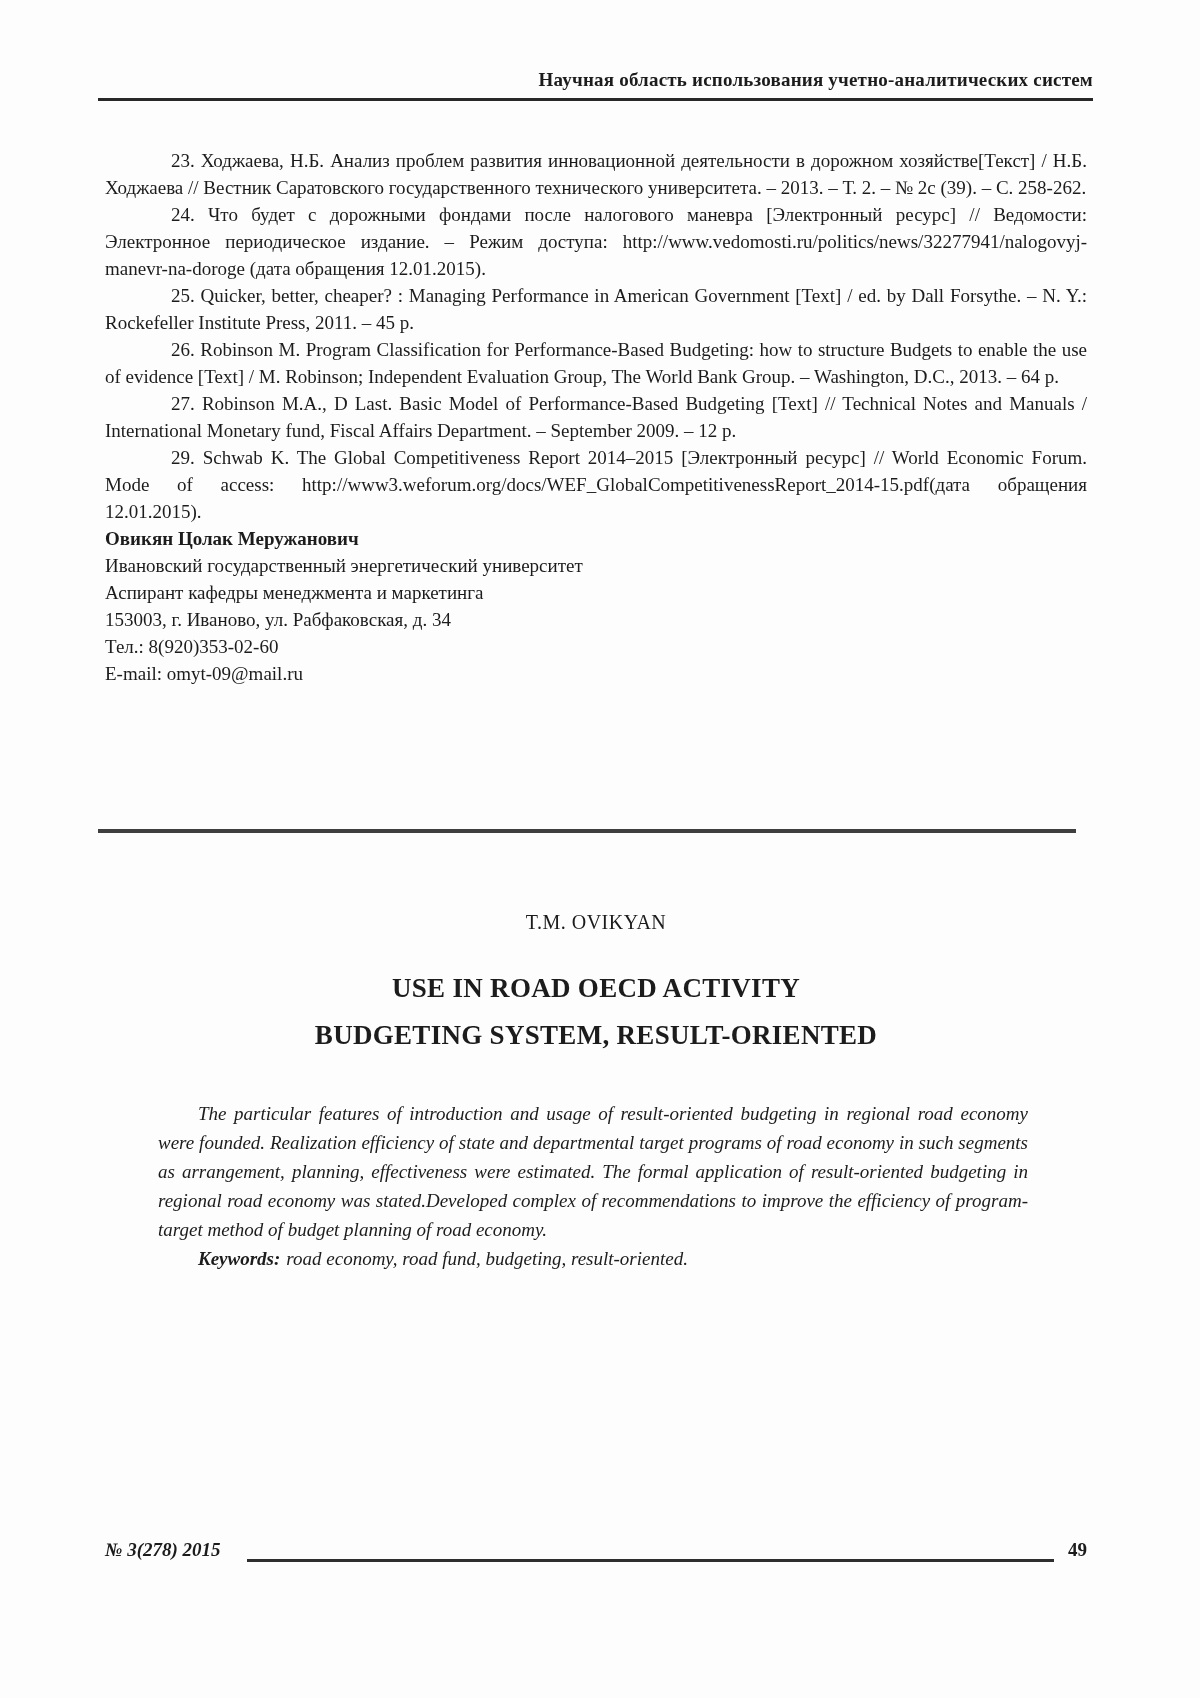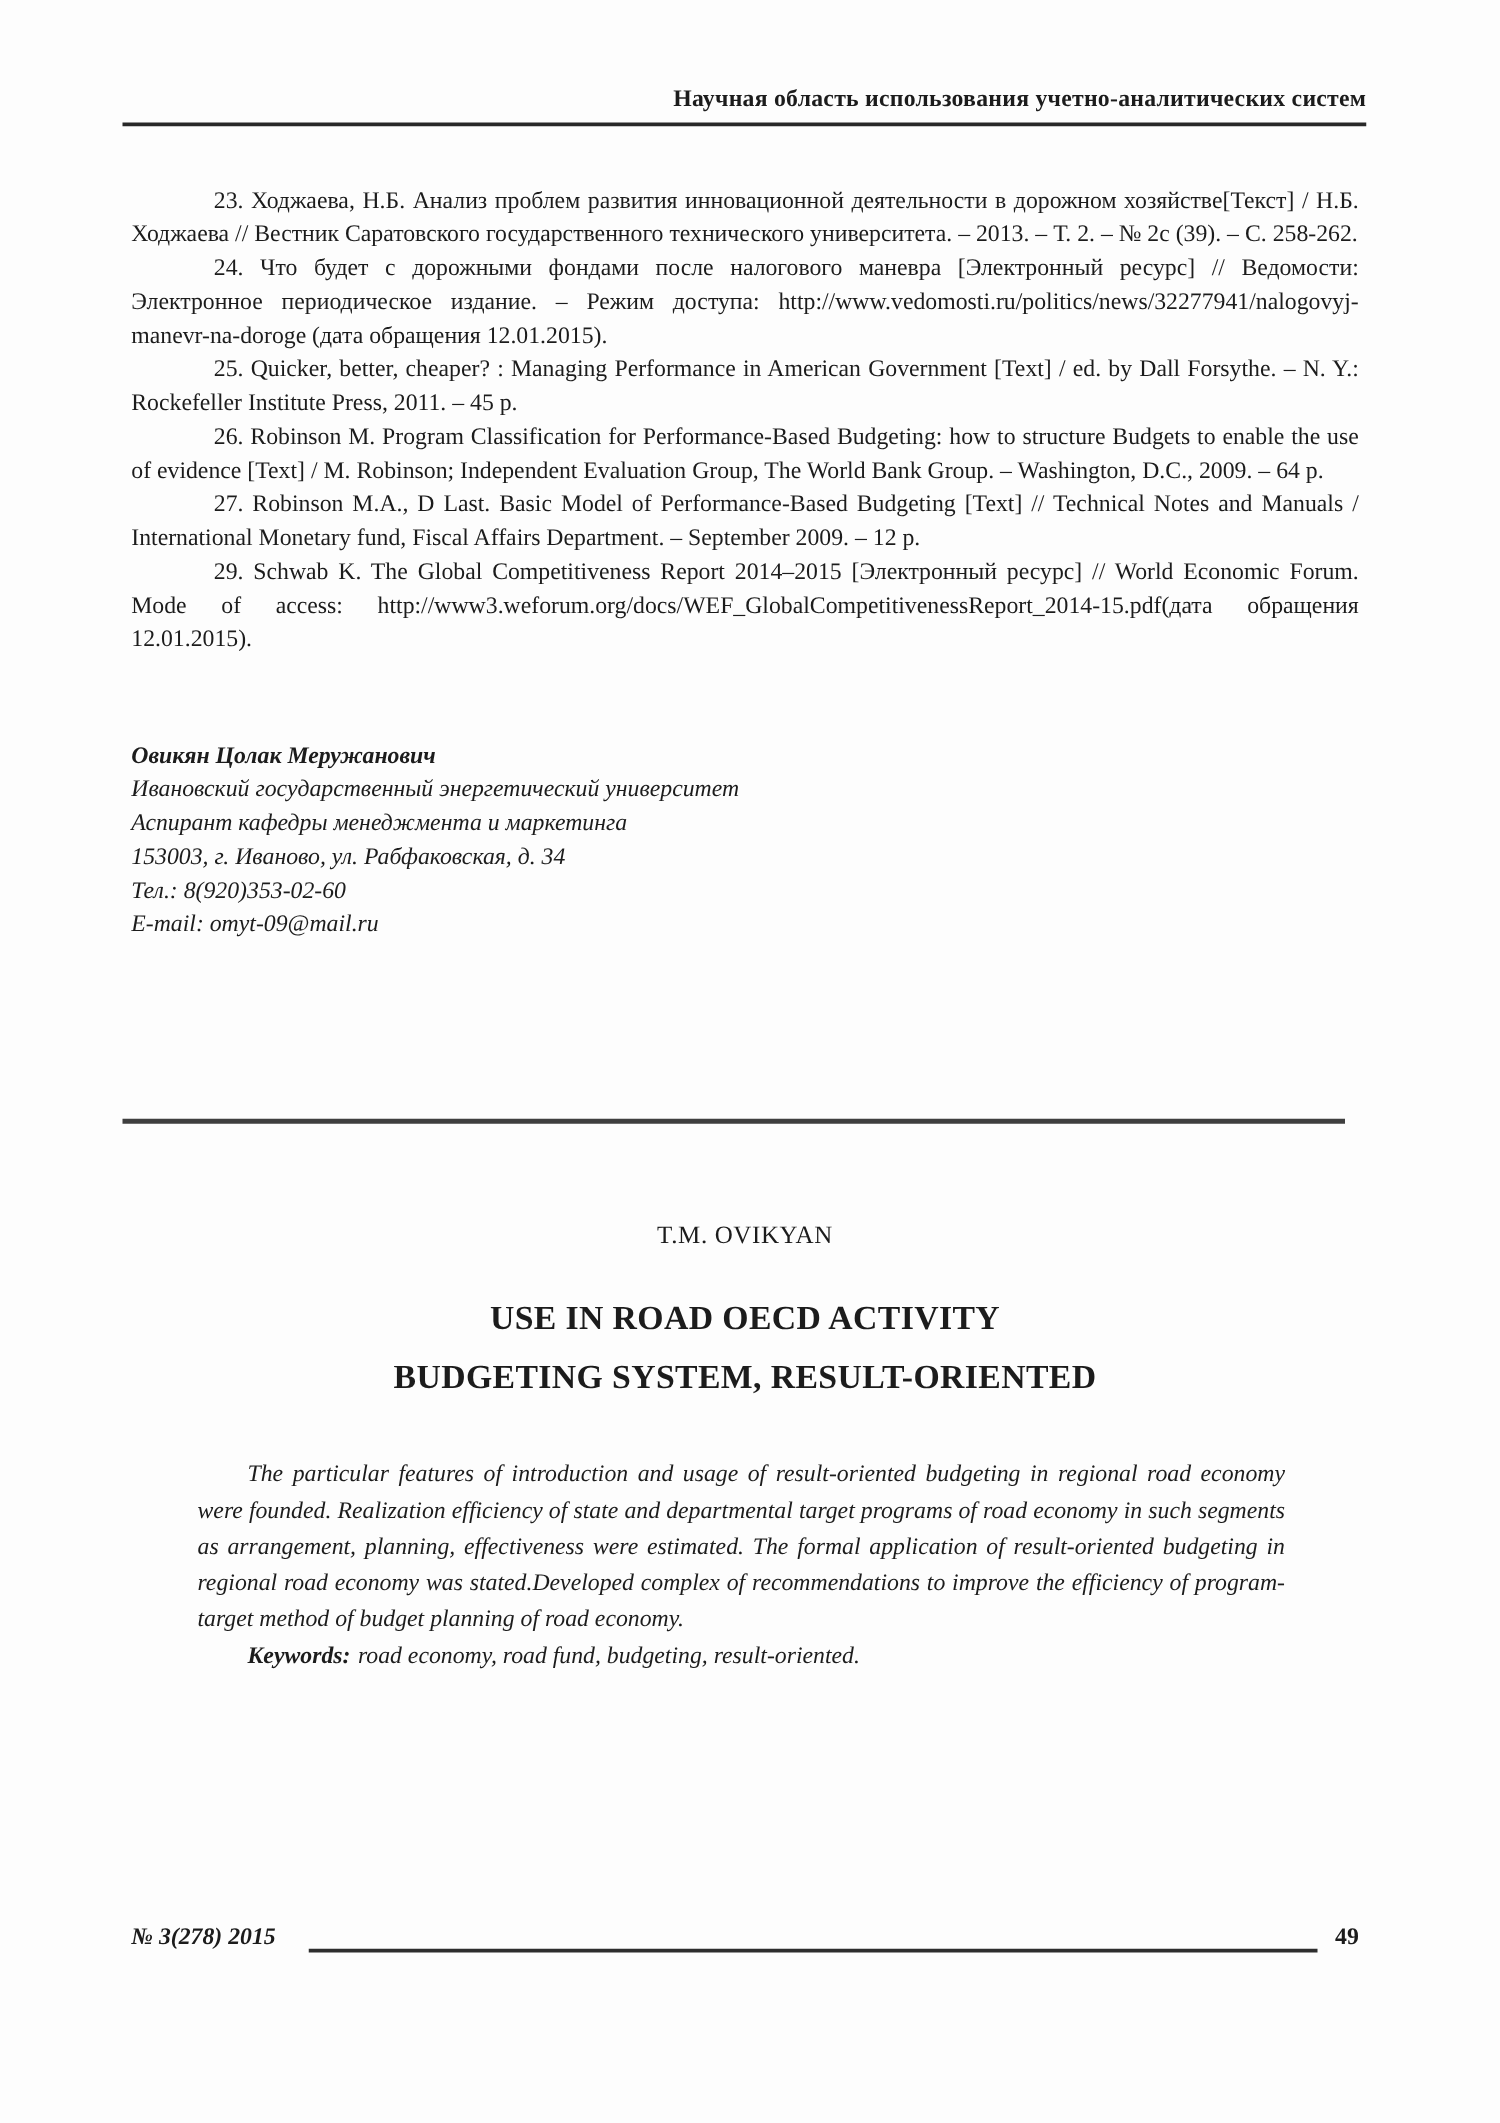--- a/index.html
+++ b/index.html
@@ -23,21 +23,21 @@
     padding-bottom: 6px;
     margin-left: -7px; margin-right: -6px;
   }
   .refs { margin-top: 46px; }
   .ref {
     margin: 0;
     font-size: 19px; line-height: 27px;
     text-align: justify; text-indent: 66px;
     word-wrap: break-word;
   }
-  .author-block { margin-top: 66px; font-size: 19px; line-height: 27px; font-style: italic; }
+  .author-block { font-size: 19px; line-height: 27px; }
   .author-block p { margin: 0; }
   .author-name { font-weight: bold; }
   .divider {
     margin-top: 142px; margin-left: -7px;
     width: 978px; height: 4px;
     background: #3f3f3f;
   }
   .eng-author {
     margin-top: 76px; text-align: center;
     font-size: 20px; line-height: 26px; letter-spacing: 0.5px;
@@ -70,21 +70,21 @@
 <div class="page">
 
   <div class="running-head">
     <span>Научная область использования учетно-аналитических систем</span>
   </div>
 
   <div class="refs">
     <p class="ref">23. Ходжаева, Н.Б. Анализ проблем развития инновационной деятельности в дорожном хозяйстве[Текст] / Н.Б. Ходжаева // Вестник Саратовского государственного технического университета. – 2013. – Т. 2. – № 2с (39). – С. 258-262.</p>
     <p class="ref">24. Что будет с дорожными фондами после налогового маневра [Электронный ресурс] // Ведомости: Электронное периодическое издание. – Режим доступа: http://www.vedomosti.ru/politics/news/32277941/nalogovyj-manevr-na-doroge (дата обращения 12.01.2015).</p>
     <p class="ref">25. Quicker, better, cheaper? : Managing Performance in American Government [Text] / ed. by Dall Forsythe. – N. Y.: Rockefeller Institute Press, 2011. – 45 p.</p>
-    <p class="ref">26. Robinson M. Program Classification for Performance-Based Budgeting: how to structure Budgets to enable the use of evidence [Text] / M. Robinson; Independent Evaluation Group, The World Bank Group. – Washington, D.C., 2009. – 64 p.</p>
+    <p class="ref">26. Robinson M. Program Classification for Performance-Based Budgeting: how to structure Budgets to enable the use of evidence [Text] / M. Robinson; Independent Evaluation Group, The World Bank Group. – Washington, D.C., 2013. – 64 p.</p>
     <p class="ref">27. Robinson M.A., D Last. Basic Model of Performance-Based Budgeting [Text] // Technical Notes and Manuals / International Monetary fund, Fiscal Affairs Department. – September 2009. – 12 p.</p>
     <p class="ref">29. Schwab K. The Global Competitiveness Report 2014–2015 [Электронный ресурс] // World Economic Forum. Mode of access: http://www3.weforum.org/docs/WEF_GlobalCompetitivenessReport_2014-15.pdf(дата обращения 12.01.2015).</p>
   </div>
 
   <div class="author-block">
     <p class="author-name">Овикян Цолак Меружанович</p>
     <p>Ивановский государственный энергетический университет</p>
     <p>Аспирант кафедры менеджмента и маркетинга</p>
     <p>153003, г. Иваново, ул. Рабфаковская, д. 34</p>
     <p>Тел.: 8(920)353-02-60</p>

